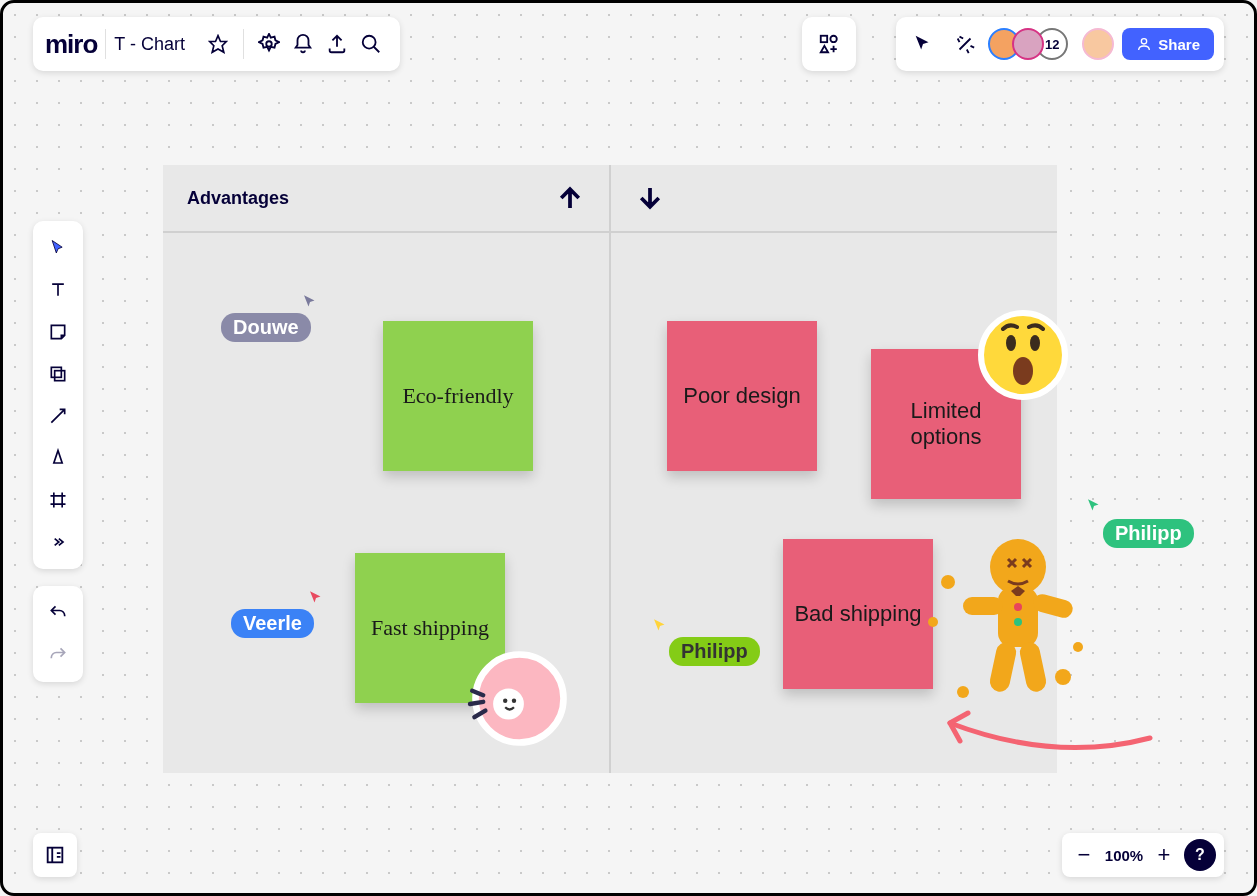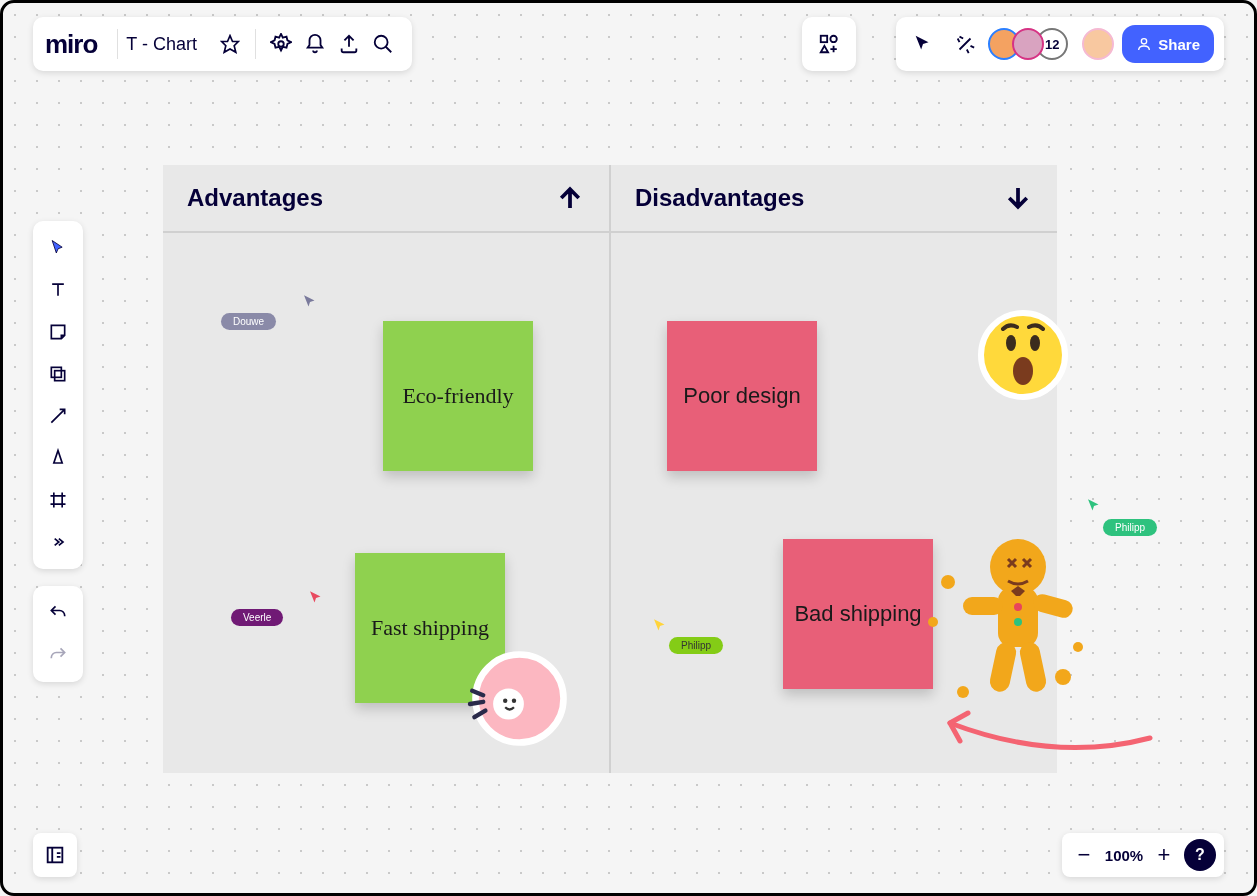--- a/index.html
+++ b/index.html
@@ -18,21 +18,21 @@
 }
 
 
 .top-left {
   position: absolute; top: 14px; left: 30px;
   display: flex; align-items: center;
   background: #fff; border-radius: 10px;
   height: 54px; padding: 0 12px;
   box-shadow: 0 2px 6px rgba(0,0,0,0.12);
 }
-.logo { font-weight: 900; font-size: 26px; color: #050038; letter-spacing: -1px; margin-right: 12px; }
+.logo { font-weight: 900; font-size: 26px; color: #050038; letter-spacing: -1px; }
 .divider { width: 1px; height: 30px; background: #e0e0e0; margin: 0 8px; }
 .board-title { font-size: 18px; color: #050038; font-weight: 500; margin-right: 16px; }
 .icon-btn { width: 34px; height: 34px; display: flex; align-items: center; justify-content: center; cursor: pointer; color: #050038; border-radius: 6px; }
 
 
 .top-right-quick {
   position: absolute; top: 14px; right: 398px;
   background: #fff; border-radius: 10px; height: 54px; width: 54px;
   display: flex; align-items: center; justify-content: center;
   box-shadow: 0 2px 6px rgba(0,0,0,0.12);
@@ -41,22 +41,22 @@
   position: absolute; top: 14px; right: 30px;
   background: #fff; border-radius: 10px; height: 54px;
   display: flex; align-items: center; padding: 12px 10px; gap: 8px;
   box-shadow: 0 2px 6px rgba(0,0,0,0.12);
 }
 .avatar { width: 32px; height: 32px; border-radius: 50%; border: 2px solid; display: inline-block; position: relative; }
 .avatar-stack { display: flex; align-items: center; margin-left: 6px; }
 .avatar-stack .avatar { margin-left: -8px; }
 .avatar-count { width: 32px; height: 32px; border-radius: 50%; border: 2px solid #777; background: #fff; display: flex; align-items: center; justify-content: center; font-size: 13px; font-weight: 700; color: #050038; margin-left: -8px; }
 .share-btn {
-  background: #4262ff; color: #fff; border: none; border-radius: 13px;
-  height: 38px; padding: 0 14px; font-size: 15px; font-weight: 600;
+  background: #4262ff; color: #fff; border: none; border-radius: 8px;
+  height: 32px; padding: 0 14px; font-size: 15px; font-weight: 600;
   display: flex; align-items: center; gap: 6px; cursor: pointer;
 }
 
 
 .left-toolbar {
   position: absolute; left: 30px; top: 218px;
   background: #fff; border-radius: 10px; width: 50px;
   display: flex; flex-direction: column; align-items: center; padding: 6px 0;
   box-shadow: 0 2px 6px rgba(0,0,0,0.12);
 }
@@ -72,34 +72,34 @@
 
 .tchart {
   position: absolute; left: 160px; top: 162px;
   width: 894px; height: 608px;
   background: #e8e8e8;
   display: flex;
 }
 .tcol { flex: 1; position: relative; }
 .tcol:first-child { border-right: 2px solid #d0d0d0; }
 .thead { height: 68px; border-bottom: 2px solid #d0d0d0; display: flex; align-items: center; justify-content: space-between; padding: 0 24px; }
-.thead-title { font-size: 24px; font-weight: 800; color: #050038; }
+.thead-title { font-size: 18px; font-weight: 800; color: #050038; }
 
 .sticky {
   position: absolute; width: 150px; height: 150px;
   display: flex; align-items: center; justify-content: center;
   text-align: center; font-size: 22px; color: #1a1a1a;
   padding: 10px; box-shadow: 0 6px 12px rgba(0,0,0,0.18);
 }
 .sticky.green { background: #8fd14f; font-family: Liberation Serif, serif; }
 .sticky.pink  { background: #e85f78; }
 
 .cursor-pill {
   position: absolute; border-radius: 14px; padding: 3px 12px;
-  font-size: 10px; font-weight: 400; color: #fff;
+  font-size: 20px; font-weight: 700; color: #fff;
 }
 .cursor-arrow { position: absolute; }
 
 
 .bottom-left {
   position: absolute; left: 30px; bottom: 16px;
   background: #fff; border-radius: 8px; width: 44px; height: 44px;
   display: flex; align-items: center; justify-content: center;
   box-shadow: 0 2px 6px rgba(0,0,0,0.12);
 }
@@ -262,43 +262,45 @@
     </div>
     <div class="sticky green" style="left:220px;top:156px">
         <span>Eco-friendly</span>
       </div>
     <div class="sticky green" style="left:192px;top:388px">
         <span>Fast shipping</span>
       </div>
   </div>
   <div class="tcol">
     <div class="thead">
-      <span class="thead-title">Disadvantages</span>
       <svg width="30" height="30" viewBox="0 0 24 24" fill="none" stroke="#050038" stroke-width="3">
           <path d="M12 4v15M5 12l7 7 7-7"></path>
         </svg>
     </div>
     <div class="sticky pink" style="left:56px;top:156px">
         <span>Poor design</span>
       </div>
+    <div class="sticky pink" style="left:260px;top:184px">
+        <span>Limited options</span>
+      </div>
     <div class="sticky pink" style="left:172px;top:374px">
         <span>Bad shipping</span>
       </div>
   </div>
 </div>
 
 <svg class="cursor-arrow" style="left:298px;top:290px" width="18" height="18" viewBox="0 0 24 24" fill="#7a7a9c">
     <path d="M4 3l14 7-6 2-2 6z"></path>
   </svg>
 <div class="cursor-pill" style="left:218px;top:310px;background:#8a8aa8">Douwe</div>
 
 <svg class="cursor-arrow" style="left:304px;top:586px" width="18" height="18" viewBox="0 0 24 24" fill="#e84a5f">
     <path d="M4 3l14 7-6 2-2 6z"></path>
   </svg>
-<div class="cursor-pill" style="left:228px;top:606px;background:#701a75">Veerle</div>
+<div class="cursor-pill" style="left:228px;top:606px;background:#3b82f6">Veerle</div>
 
 <svg class="cursor-arrow" style="left:648px;top:614px" width="18" height="18" viewBox="0 0 24 24" fill="#ffd43b">
     <path d="M4 3l14 7-6 2-2 6z"></path>
   </svg>
 <div class="cursor-pill" style="left:666px;top:634px;background:#84cc16;color:#333">Philipp</div>
 
 <svg class="cursor-arrow" style="left:1082px;top:494px" width="18" height="18" viewBox="0 0 24 24" fill="#2ec27e">
     <path d="M4 3l14 7-6 2-2 6z"></path>
   </svg>
 <div class="cursor-pill" style="left:1100px;top:516px;background:#2ec27e">Philipp</div>

